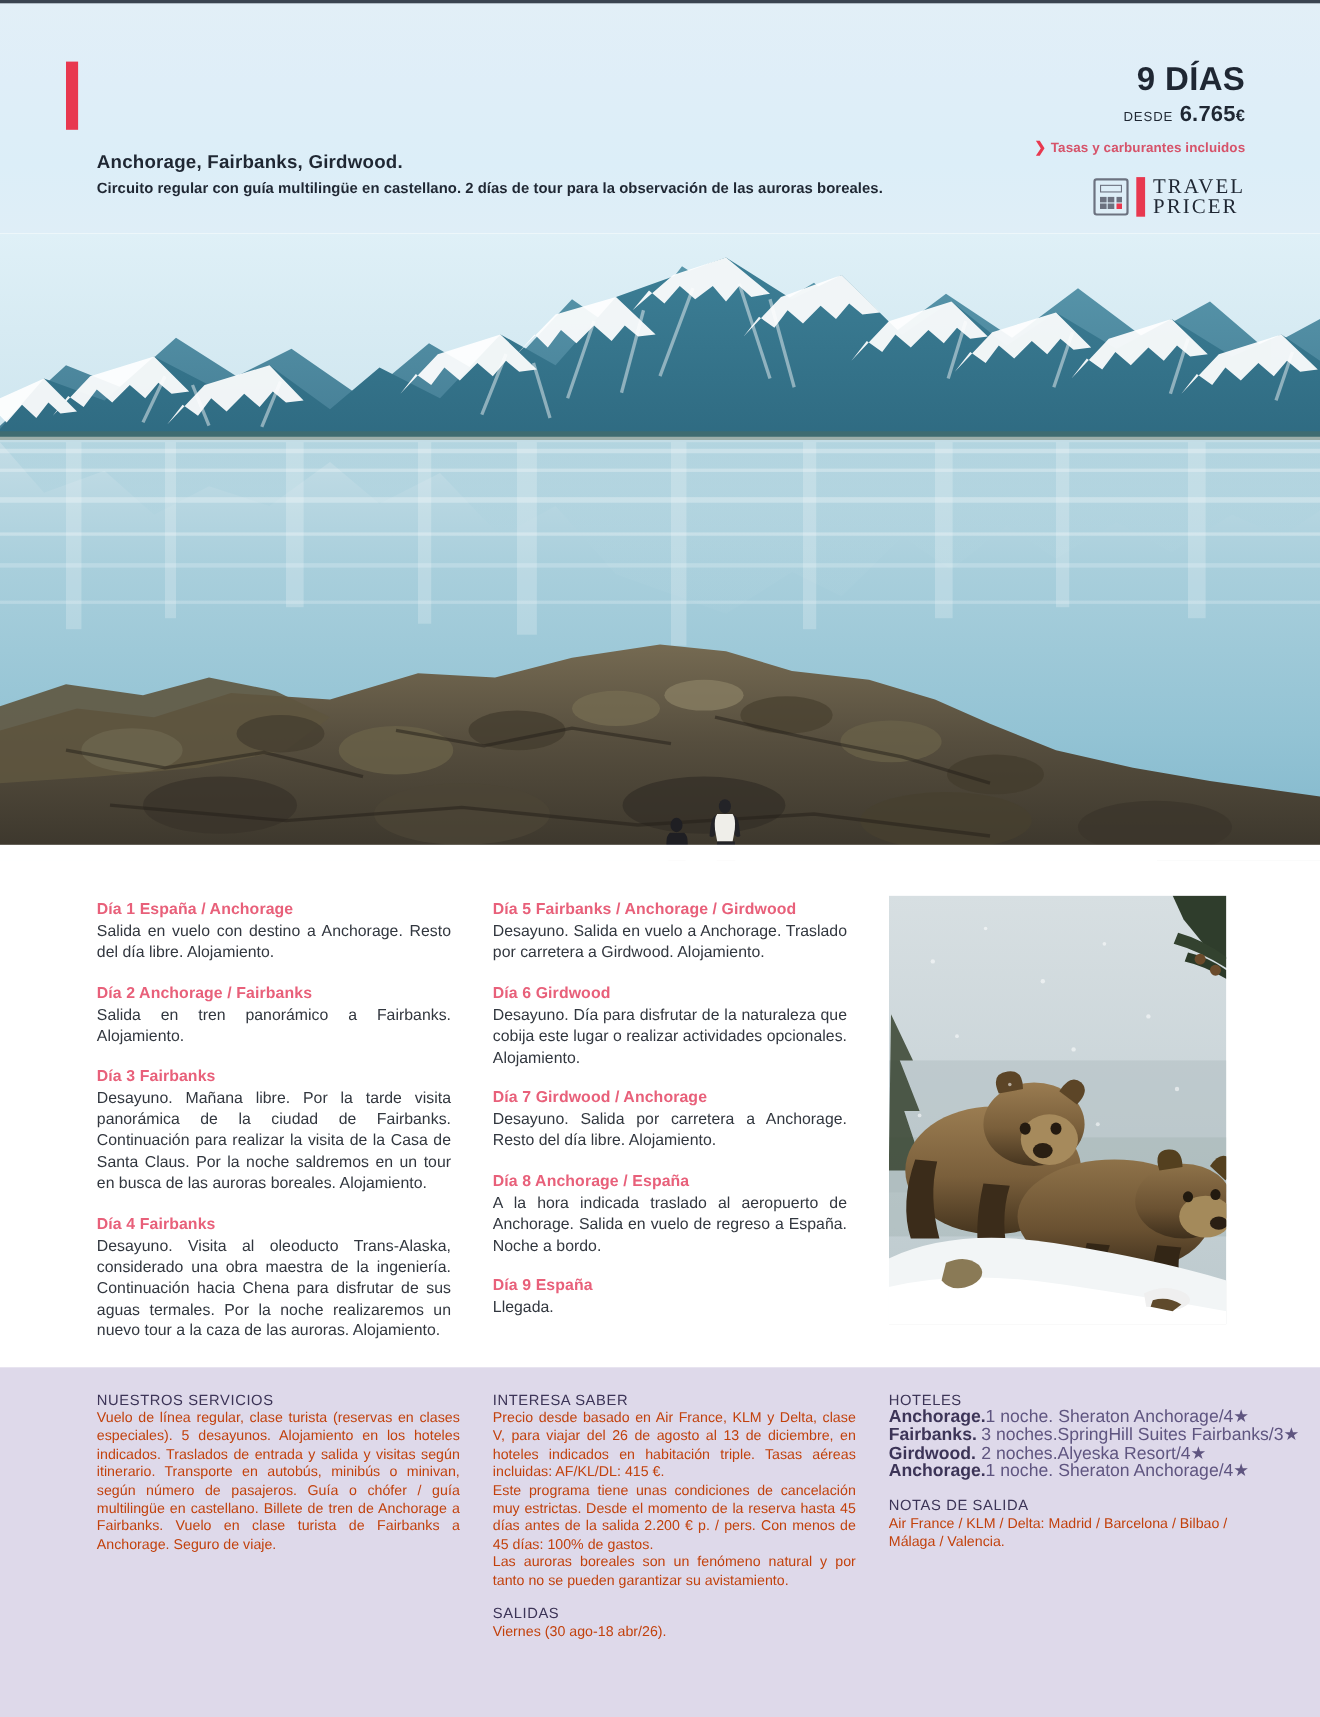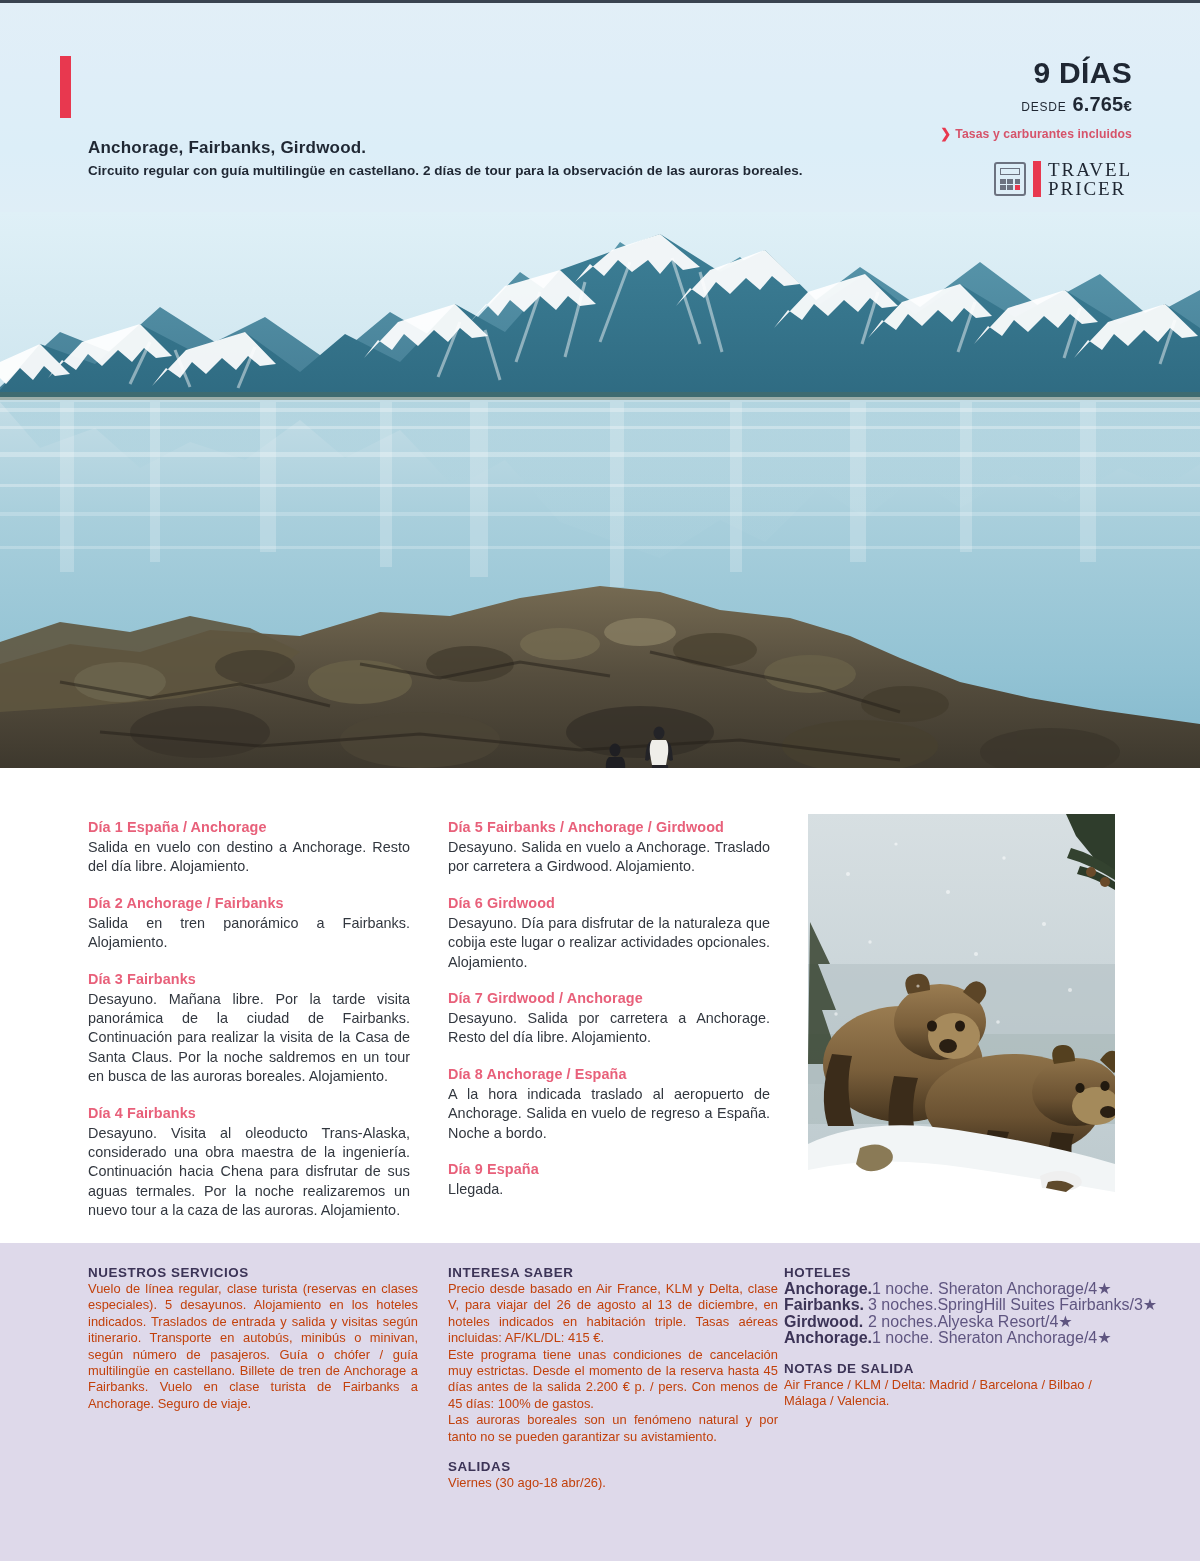--- a/index.html
+++ b/index.html
@@ -88,23 +88,23 @@
   .bearbox svg{display:block;width:307px;height:390px;}
 
   
   .foot{
     position:absolute;left:0;top:1243px;width:1200px;height:318px;
     background:#ded9ea;
   }
   .fcol{position:absolute;top:22px;}
   .fcol-a{left:88px;width:330px;}
   .fcol-b{left:448px;width:330px;}
-  .fcol-c{left:784px;width:330px;}
+  .fcol-c{left:808px;width:330px;}
   .fh{
-    font-size:13.4px;font-weight:bold;color:#3c3457;letter-spacing:.55px;margin-bottom:1px;
+    font-size:13.4px;font-weight:normal;color:#3c3457;letter-spacing:.55px;margin-bottom:1px;
   }
   .fb{
     font-size:12.9px;line-height:16.4px;color:#c2410c;text-align:justify;letter-spacing:.02px;
   }
   .fb.nj{text-align:left;}
   .fgap{height:14px;}
   .hot-row{font-size:16px;line-height:16.4px;color:#5f5580;white-space:nowrap;}
   .hot-row b{color:#3c3457;}
   .hot-row .city{display:inline-block;min-width:84px;}
   .hot-row .nights{display:inline-block;min-width:66px;}

